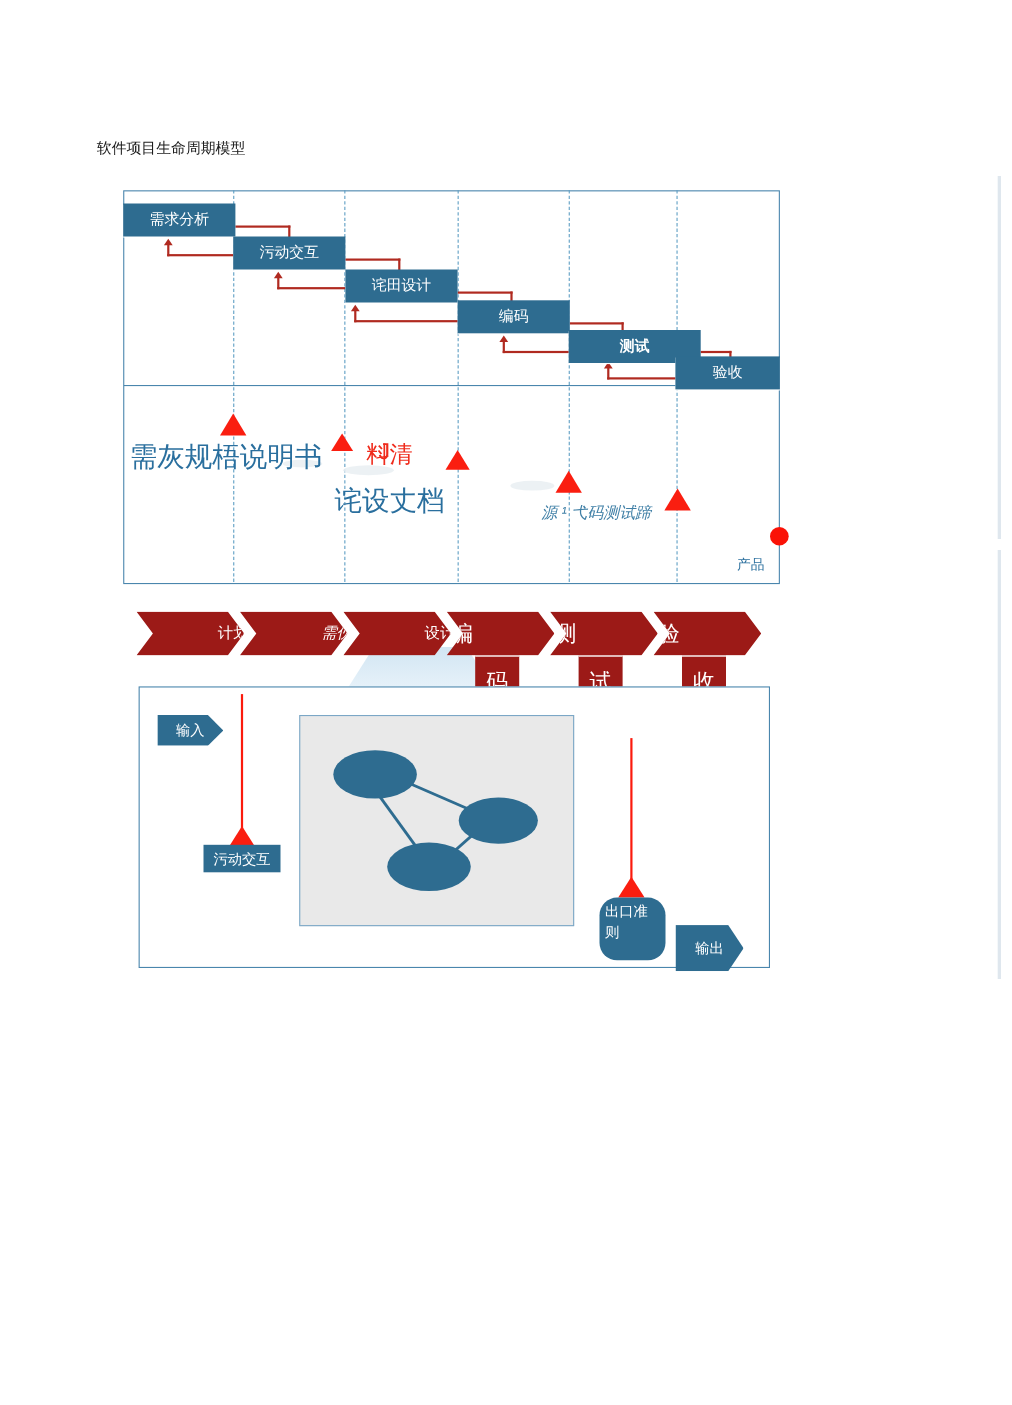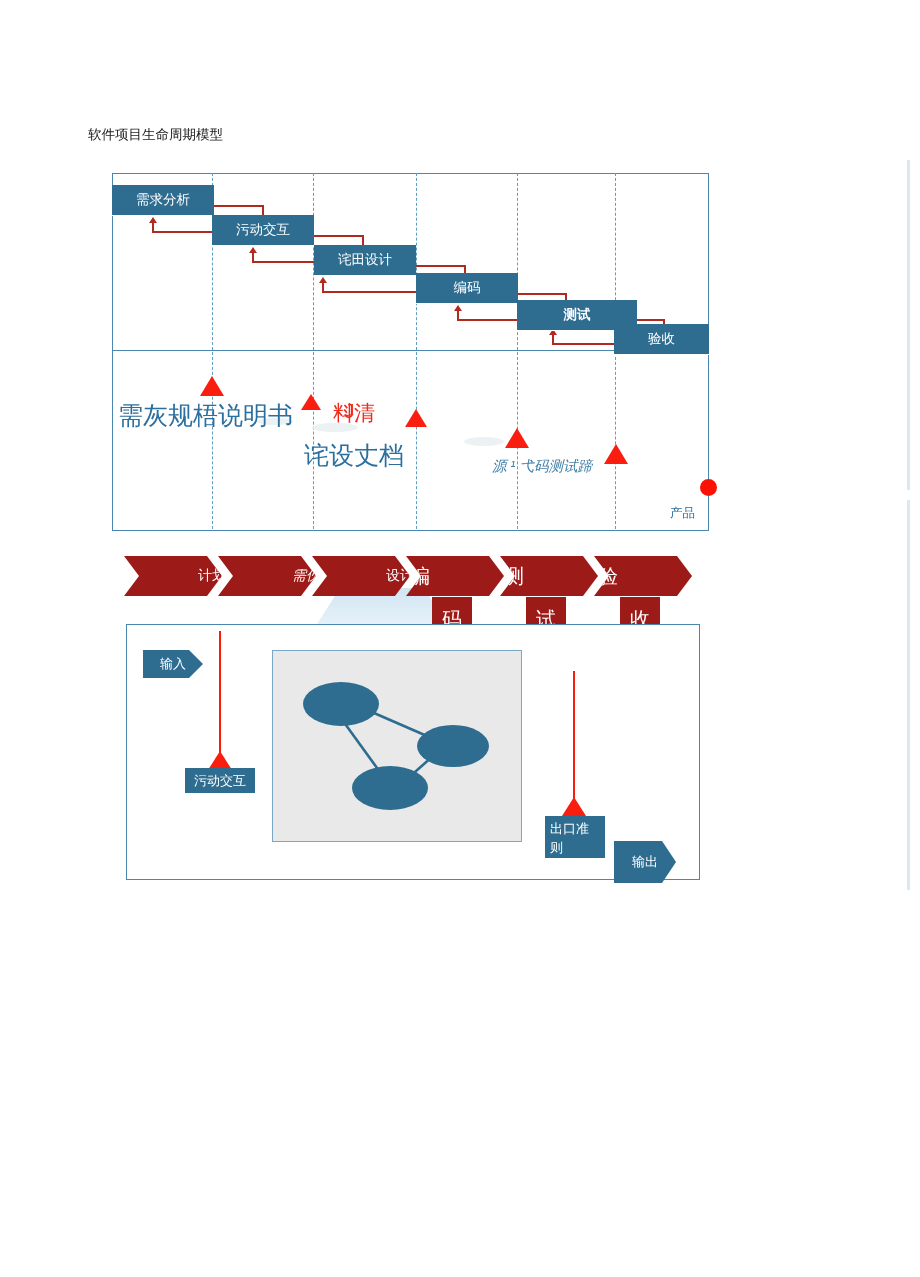--- a/index.html
+++ b/index.html
@@ -275,21 +275,21 @@
         <ellipse cx="68" cy="53" rx="38" ry="22" fill="#2e6c90"></ellipse>
         <ellipse cx="180" cy="95" rx="36" ry="21" fill="#2e6c90"></ellipse>
         <ellipse cx="117" cy="137" rx="38" ry="22" fill="#2e6c90"></ellipse>
       </svg>
     </div>
 
 
     <div class="redline" style="left:446px;top:46px;height:134px;"></div>
     <div class="tri" style="left:435px;top:172px;border-left-width:12px;border-right-width:12px;border-bottom-width:19px;"></div>
 
-    <div class="exitbox" style="left:418px;top:191px;width:60px;height:42px;">
+    <div class="exitbox" style="left:418px;top:191px;width:60px;height:57px;border-radius:16px;">
       <span>出口准则</span>
     </div>
 
     <div class="tag arrow" style="left:487px;top:216px;width:62px;height:42px;">
       <span>输出</span>
     </div>
   </div>
 
 </div>
 

